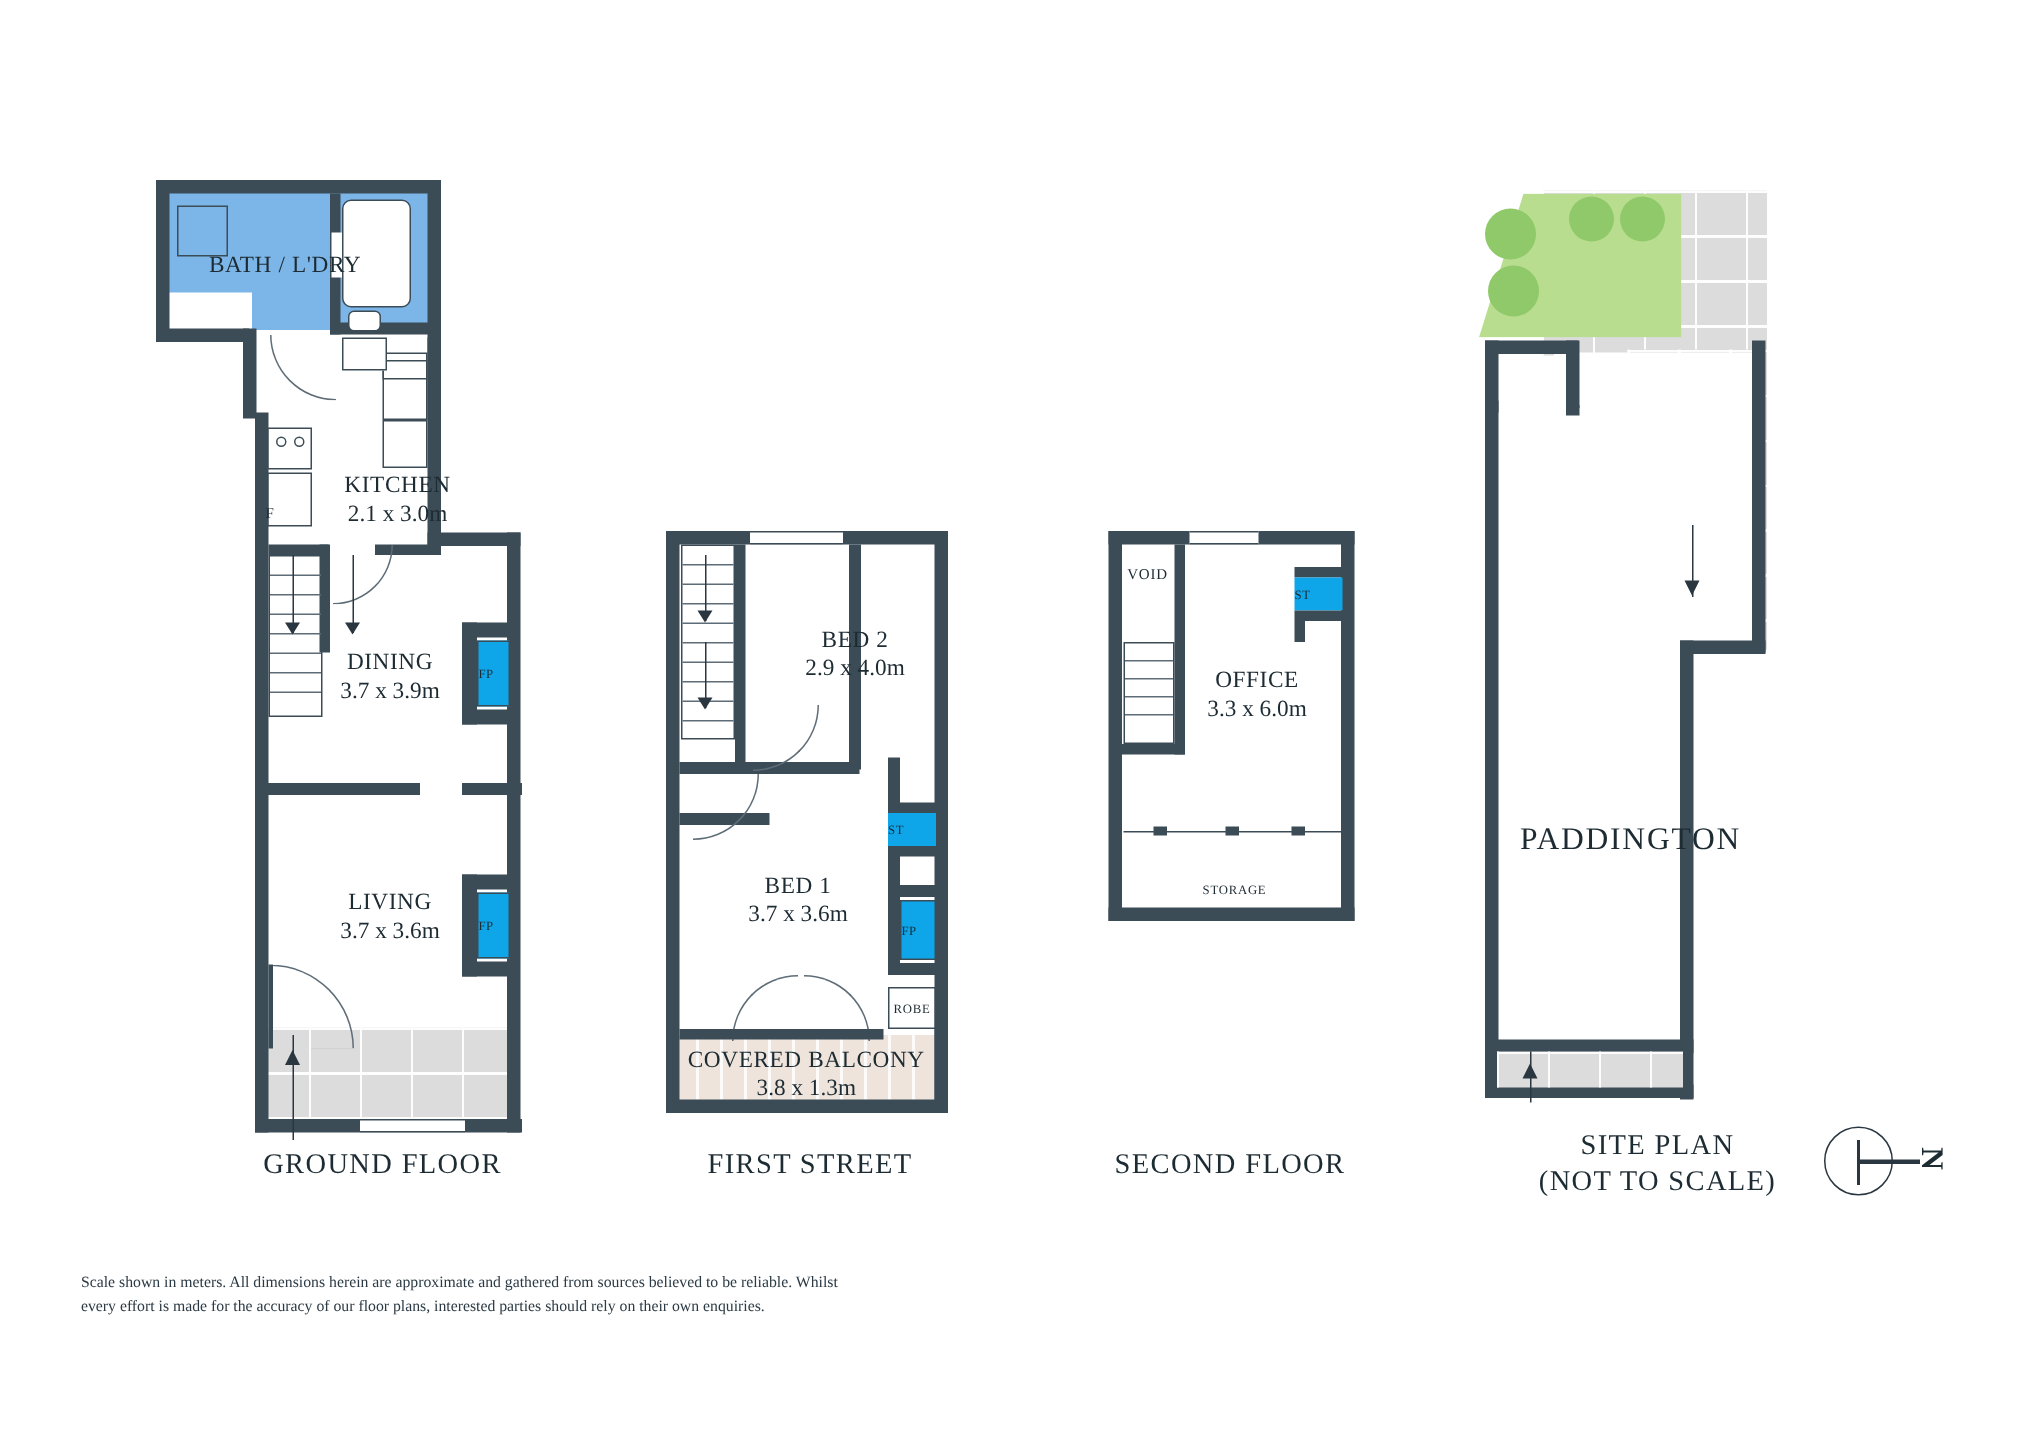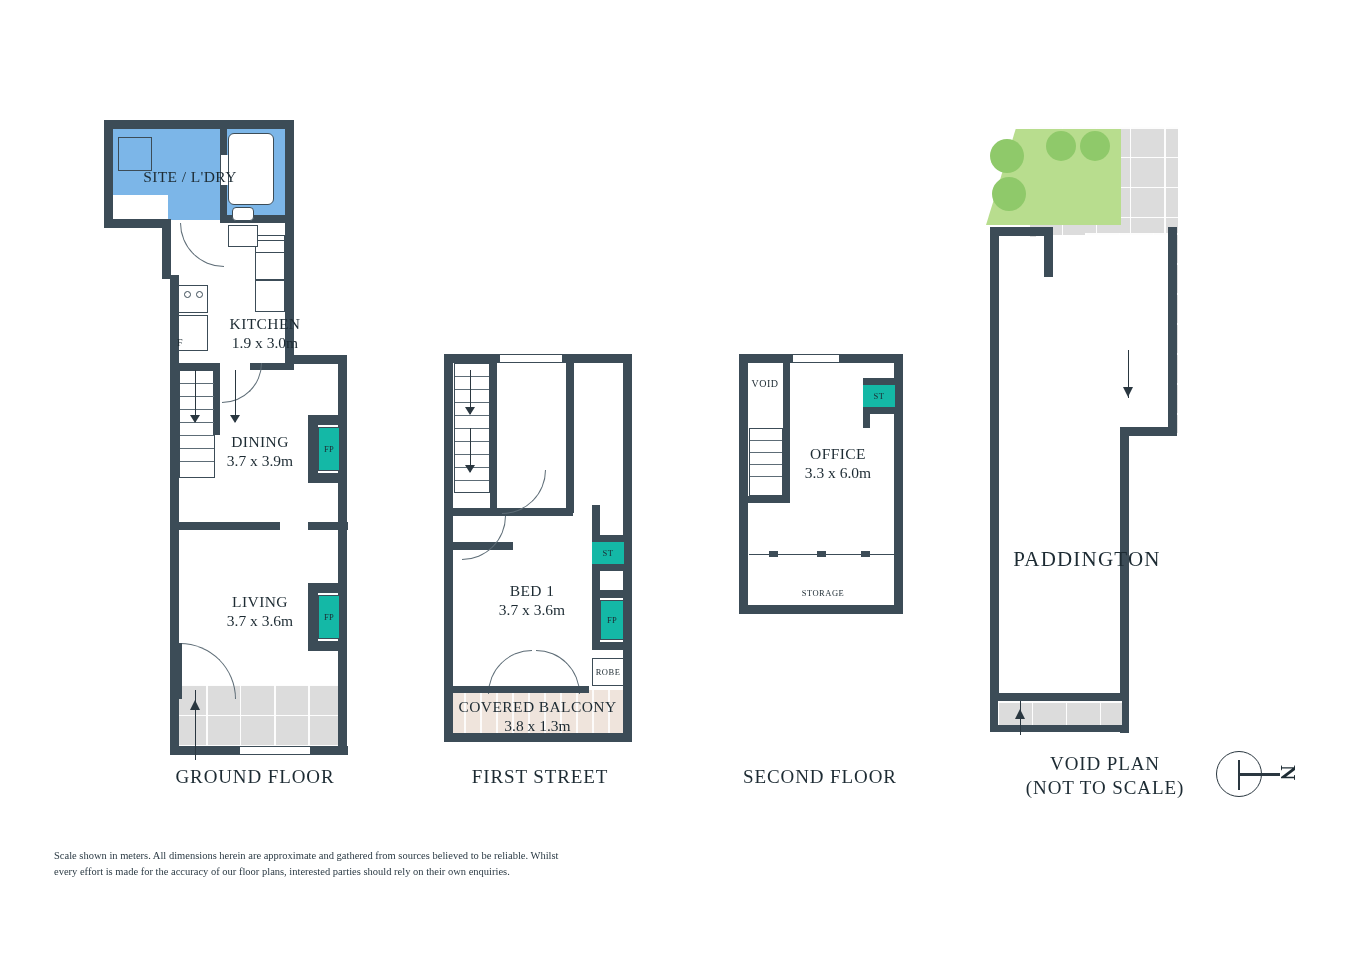--- a/index.html
+++ b/index.html
@@ -136,27 +136,27 @@
     border-right: 5px solid transparent;
     border-bottom: 8px solid #2a3740;
   }
   .vline {
     position: absolute;
     background: #2a3740;
     width: 1.4px;
   }
   .fp-box {
     position: absolute;
-    background: #14b8a6;
+    background: #0ea5e9;
     border: 1.4px solid #3c4c57;
     box-sizing: border-box;
     font-size: 8.5px;
     display: flex;
     align-items: center;
-    justify-content: center;
+    justify-content: flex-start;
     letter-spacing: .3px;
   }
   .compass {
     position: absolute;
   }
   .compass-circle {
     position: absolute;
     width: 46px; height: 46px;
     border: 1.5px solid #2a3740;
     border-radius: 50%;
@@ -279,25 +279,25 @@
 
     <div class="door-arc" style="left:80px; top:528px; width:56px; height:56px; border-radius:0 56px 0 0; border-bottom:none; border-left:none;"></div>
     <div class="wall" style="left:79px; top:528px; width:3px; height:56px;"></div>
 
     <div class="window-seg" style="left:140px; top:631px; width:70px; height:9px;"></div>
 
     <div class="vline" style="left:95px; top:575px; height:70px;"></div>
     <div class="arrow-up" style="left:90px; top:585px; border-bottom-width:10px;"></div>
 
     <div class="label room-name" style="left:30px; top:53px; width:120px;">
-      <span>SITE / L'DRY</span>
+      <span>BATH / L'DRY</span>
     </div>
     <div class="label" style="left:95px; top:200px; width:140px;">
       <div class="room-name">KITCHEN</div>
-      <div class="room-dim">1.9 x 3.0m</div>
+      <div class="room-dim">2.1 x 3.0m</div>
     </div>
     <div class="label mini" style="left:72px; top:222px; width:16px;">
       <span>F</span>
     </div>
     <div class="label" style="left:90px; top:318px; width:140px;">
       <div class="room-name">DINING</div>
       <div class="room-dim">3.7 x 3.9m</div>
     </div>
     <div class="label" style="left:90px; top:478px; width:140px;">
       <div class="room-name">LIVING</div>
@@ -362,20 +362,24 @@
     </div>
 
     <div class="thin" style="left:152px; top:308px; width:32px; height:28px;"></div>
     <div class="label tiny" style="left:150px; top:317px; width:36px;">
       <span>ROBE</span>
     </div>
 
     <div class="wall" style="left:13px; top:336px; width:136px; height:7px;"></div>
     <div class="wall" style="left:183px; top:336px; width:9px; height:56px;"></div>
 
+    <div class="label" style="left:60px; top:68px; width:140px;">
+      <div class="room-name">BED 2</div>
+      <div class="room-dim">2.9 x 4.0m</div>
+    </div>
     <div class="label" style="left:22px; top:232px; width:140px;">
       <div class="room-name">BED 1</div>
       <div class="room-dim">3.7 x 3.6m</div>
     </div>
     <div class="label" style="left:10px; top:348px; width:175px;">
       <div class="room-name">COVERED BALCONY</div>
       <div class="room-dim">3.8 x 1.3m</div>
     </div>
   </div>
 
@@ -463,21 +467,21 @@
     <div class="arrow-down" style="left:143px; top:272px; border-top-width:10px;"></div>
     <div class="vline" style="left:40px; top:586px; height:34px;"></div>
     <div class="arrow-up" style="left:35px; top:594px; border-bottom-width:10px;"></div>
 
     <div class="residence-label" style="left:22px; top:432px; width:170px; text-align:center;">
       <span>PADDINGTON</span>
     </div>
   </div>
 
   <div class="floor-title" style="left:975px; top:752px; width:260px;">
-    <div>VOID PLAN</div>
+    <div>SITE PLAN</div>
     <div>(NOT TO SCALE)</div>
   </div>
 
   <div class="compass" style="left:1210px; top:748px; width:100px; height:60px;">
     <div class="compass-circle" style="left:6px; top:3px;"></div>
     <div class="compass-bar" style="left:28px; top:25px; width:42px; height:3px;"></div>
     <div class="compass-bar" style="left:28px; top:12px; width:1.6px; height:30px;"></div>
     <div class="compass-n" style="left:70px; top:12px;">
       <span>N</span>
     </div>

